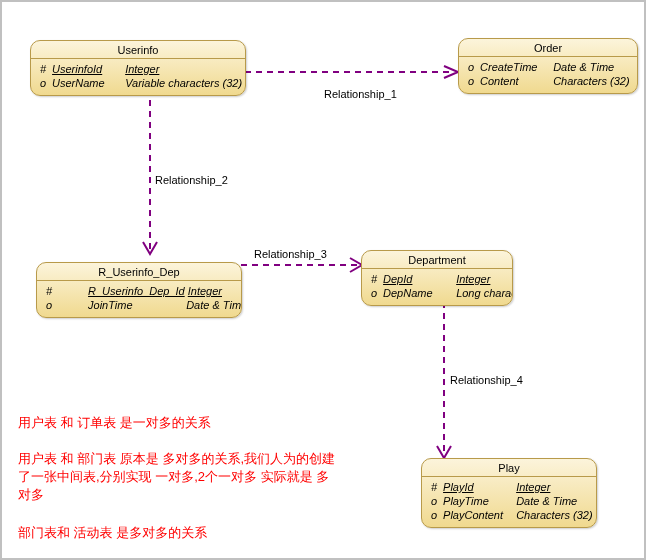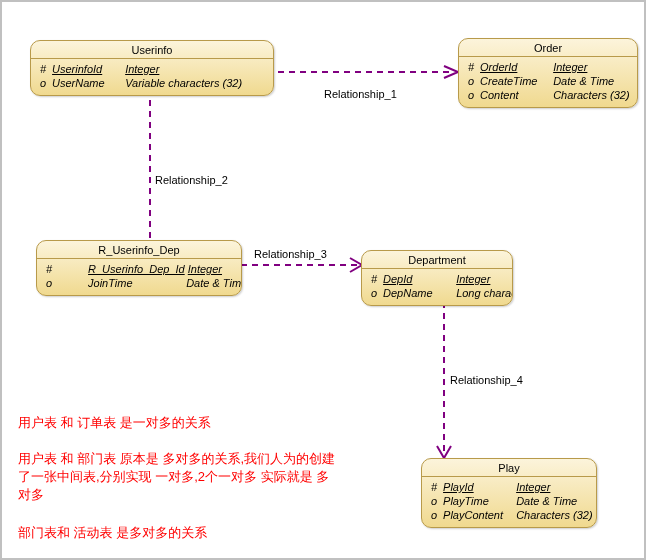--- a/index.html
+++ b/index.html
@@ -87,58 +87,53 @@
   <path d="M444 66 L458 72 L444 78" fill="none" stroke="#800080" stroke-width="2"></path>
   <line x1="150" y1="100" x2="150" y2="251" stroke="#800080" stroke-width="2" stroke-dasharray="6,5"></line>
   <line x1="241" y1="265" x2="360" y2="265" stroke="#800080" stroke-width="2" stroke-dasharray="6,5"></line>
   <line x1="444" y1="302" x2="444" y2="455" stroke="#800080" stroke-width="2" stroke-dasharray="6,5"></line>
 
   <path d="M143 242 L150 254 L157 242" fill="none" stroke="#800080" stroke-width="2"></path>
   <path d="M350 258 L362 265 L350 272" fill="none" stroke="#800080" stroke-width="2"></path>
   <path d="M437 446 L444 458 L451 446" fill="none" stroke="#800080" stroke-width="2"></path>
 </svg>
 
-<div class="entity" style="left:30px;top:40px;width:244px;">
+<div class="entity" style="left:30px;top:40px;width:216px;">
   <div class="entity-title">Userinfo</div>
   <div class="entity-body">
     <div class="attr-row">
       <span class="marker">#</span>
       <span class="u col-name-sm">UserinfoId</span>
       <span class="u col-type">Integer</span>
     </div>
     <div class="attr-row">
       <span class="marker">o</span>
       <span class="col-name-sm">UserName</span>
       <span class="col-type">Variable characters (32)</span>
     </div>
   </div>
 </div>
 
 <div class="entity" style="left:458px;top:38px;width:180px;">
   <div class="entity-title">Order</div>
   <div class="entity-body">
     <div class="attr-row">
-      <span class="marker">#</span>
-      <span class="u col-name-sm">OrderId</span>
-      <span class="u col-type">Integer</span>
-    </div>
-    <div class="attr-row">
       <span class="marker">o</span>
       <span class="col-name-sm">CreateTime</span>
       <span class="col-type">Date &amp; Time</span>
     </div>
     <div class="attr-row">
       <span class="marker">o</span>
       <span class="col-name-sm">Content</span>
       <span class="col-type">Characters (32)</span>
     </div>
   </div>
 </div>
 
-<div class="entity" style="left:36px;top:240px;width:206px;">
+<div class="entity" style="left:36px;top:262px;width:206px;">
   <div class="entity-title">R_Userinfo_Dep</div>
   <div class="entity-body">
     <div class="attr-row">
       <span class="marker">#</span>
       <span class="u col-name">R_Userinfo_Dep_Id</span>
       <span class="u col-type">Integer</span>
     </div>
     <div class="attr-row">
       <span class="marker">o</span>
       <span class="col-name">JoinTime</span>

